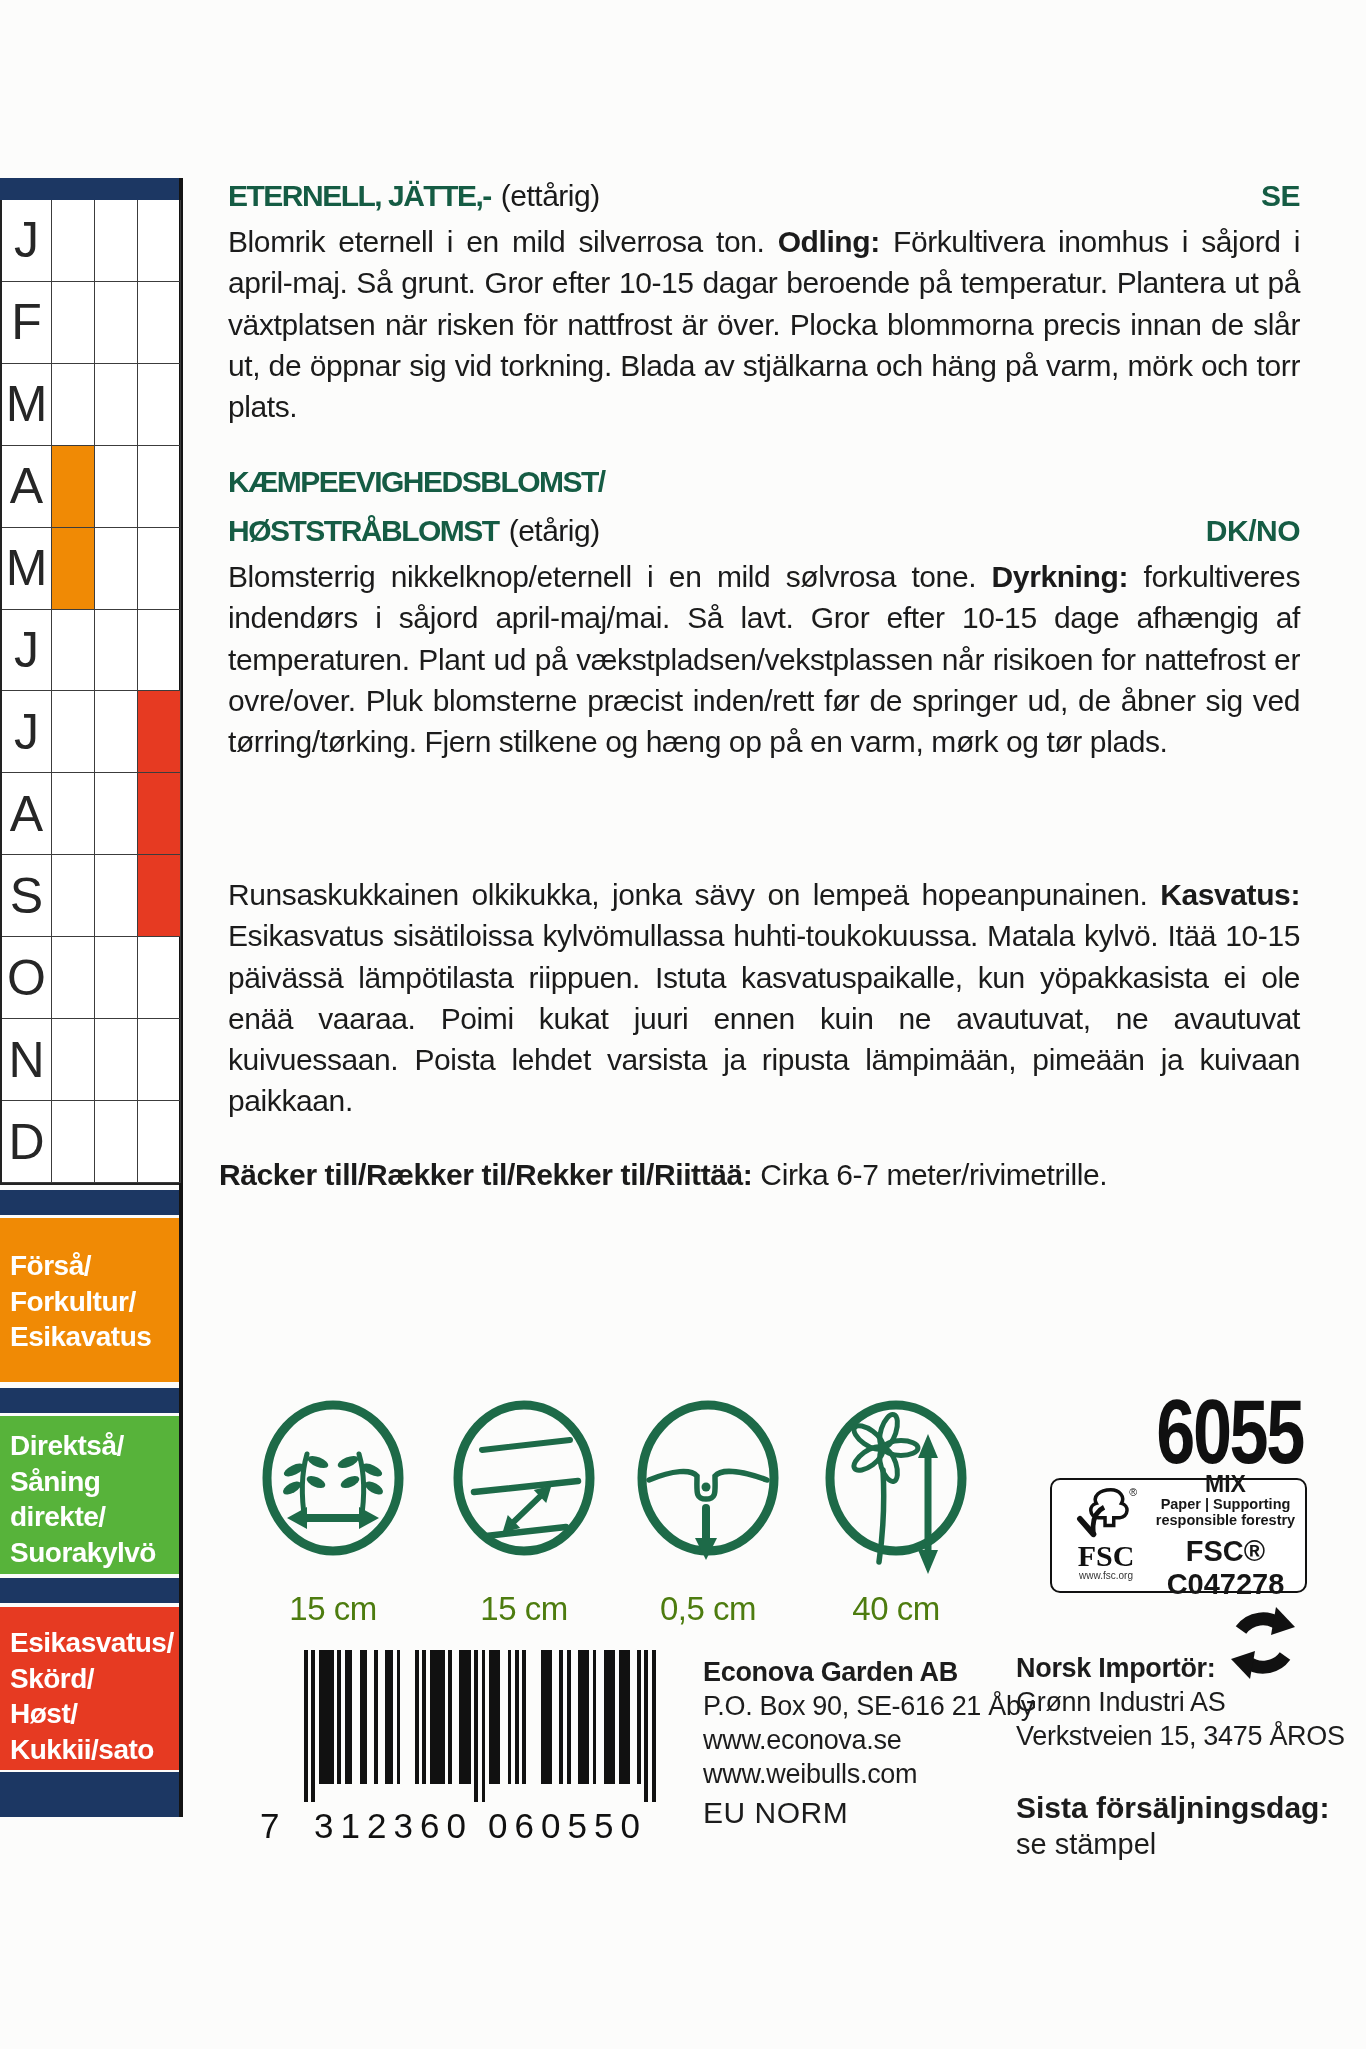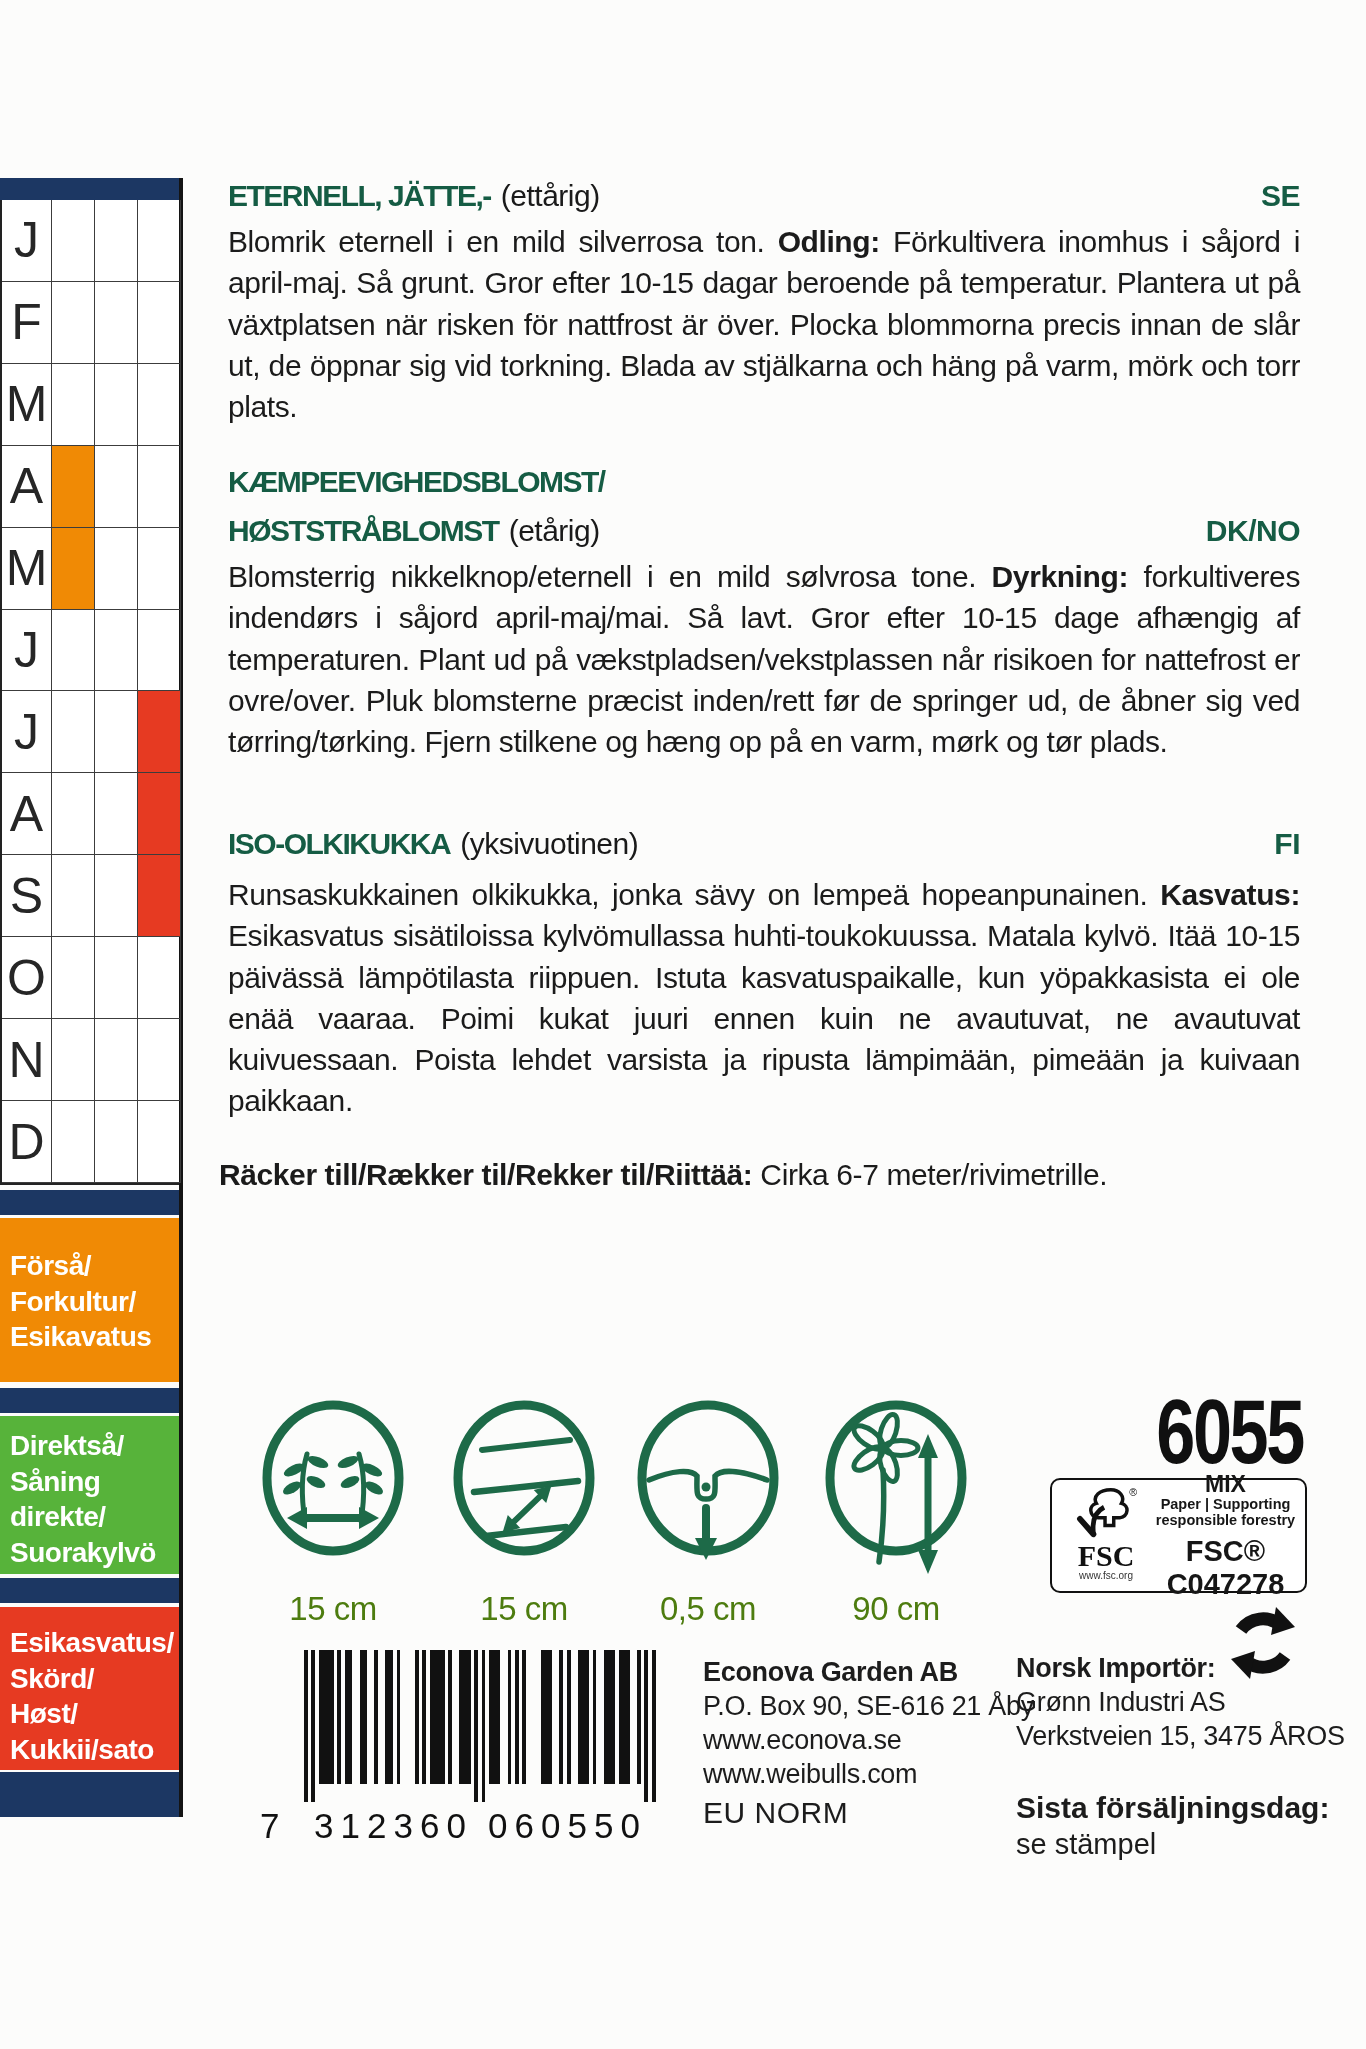--- a/index.html
+++ b/index.html
@@ -182,24 +182,20 @@
   </div>
   <p class="sec-body" style="top:221px;"><span>Blomrik eternell i en mild silverrosa ton. </span><b>Odling:</b><span> Förkultivera inomhus i såjord i april-maj. Så grunt. Gror efter 10-15 dagar beroende på temperatur. Plantera ut på växtplatsen när risken för nattfrost är över. Plocka blommorna precis innan de slår ut, de öppnar sig vid torkning. Blada av stjälkarna och häng på varm, mörk och torr plats.</span></p>
 
   <div class="sec-title two" style="top:457px;">
     <div>KÆMPEEVIGHEDSBLOMST/</div>
     <div><span>HØSTSTRÅBLOMST</span><span class="sub">(etårig)</span></div>
     <span class="lang">DK/NO</span>
   </div>
   <p class="sec-body" style="top:556px;"><span>Blomsterrig nikkelknop/eternell i en mild sølvrosa tone. </span><b>Dyrkning:</b><span> forkultiveres indendørs i såjord april-maj/mai. Så lavt. Gror efter 10-15 dage afhængig af temperaturen. Plant ud på vækstpladsen/vekstplas­sen når risikoen for nattefrost er ovre/over. Pluk blomsterne præcist inden/rett før de springer ud, de åbner sig ved tørring/tørking. Fjern stilkene og hæng op på en varm, mørk og tør plads.</span></p>
 
-  <div class="sec-title" style="top:826px;">
-    <span>ISO-OLKIKUKKA</span><span class="sub">(yksivuotinen)</span>
-    <span class="lang">FI</span>
-  </div>
   <p class="sec-body" style="top:874px;"><span>Runsaskukkainen olkikukka, jonka sävy on lempeä hopeanpunainen. </span><b>Kasvatus:</b><span> Esikasvatus sisätiloissa kylvömullassa huhti-toukokuussa. Matala kylvö. Itää 10-15 päivässä lämpötilasta riippuen. Istuta kasvatus­paikalle, kun yöpakkasista ei ole enää vaaraa. Poimi kukat juuri ennen kuin ne avautuvat, ne avautuvat kuivuessaan. Poista lehdet varsista ja ripusta lämpimään, pimeään ja kuivaan paikkaan.</span></p>
 
   <p class="yield"><b>Räcker till/Rækker til/Rekker til/Riittää:</b><span> Cirka 6-7 meter/rivimetrille.</span></p>
 
   <div class="icon-cell" style="left:257px;">
     <svg width="150" height="180" viewBox="0 0 150 180">
       <ellipse class="ic-stroke" cx="75" cy="82" rx="66" ry="73" stroke-width="9"></ellipse>
       <g>
         <path class="ic-stroke" d="M47 125 C43 100 44 75 49 58" stroke-width="5"></path>
         <ellipse class="ic-fill" cx="36" cy="74" rx="11" ry="4.8" transform="rotate(-26 36 74)"></ellipse>
@@ -262,21 +258,21 @@
         <ellipse class="ic-stroke" cx="18" cy="0" rx="17" ry="7.5" stroke-width="5" transform="rotate(288)"></ellipse>
         <circle class="ic-fill" r="5"></circle>
       </g>
       <path class="ic-stroke" d="M62 74 C64 110 62 138 58 166" stroke-width="5.5"></path>
       <g transform="translate(107,108)">
         <line class="ic-stroke" x1="0" y1="-48" x2="0" y2="48" stroke-width="7"></line>
         <polygon class="ic-fill" points="-10,-46 10,-46 0,-70"></polygon>
         <polygon class="ic-fill" points="-10,46 10,46 0,70"></polygon>
       </g>
     </svg>
-    <div class="icon-label">90 cm</div>
+    <div class="icon-label">40 cm</div>
   </div>
 
   <div class="artnum">6055</div>
 
   <div class="fsc">
     <div class="fsc-left">
       <svg width="62" height="56" viewBox="0 0 64 58">
         <path d="M5 34 L19 50" stroke="#111" stroke-width="6" fill="none" stroke-linecap="round"></path>
         <path d="M19 50 C17 34 22 26 30 22" stroke="#111" stroke-width="5" fill="none"></path>
         <path d="M37 4 c9 0 15 7 11 14 c8 2 8 13 -2 15 h-6 v8 h-9 v-8 h-7 c-10 -2 -10 -13 -2 -15 c-4 -7 3 -14 15 -14 z" stroke="#111" stroke-width="3.6" fill="none"></path>

